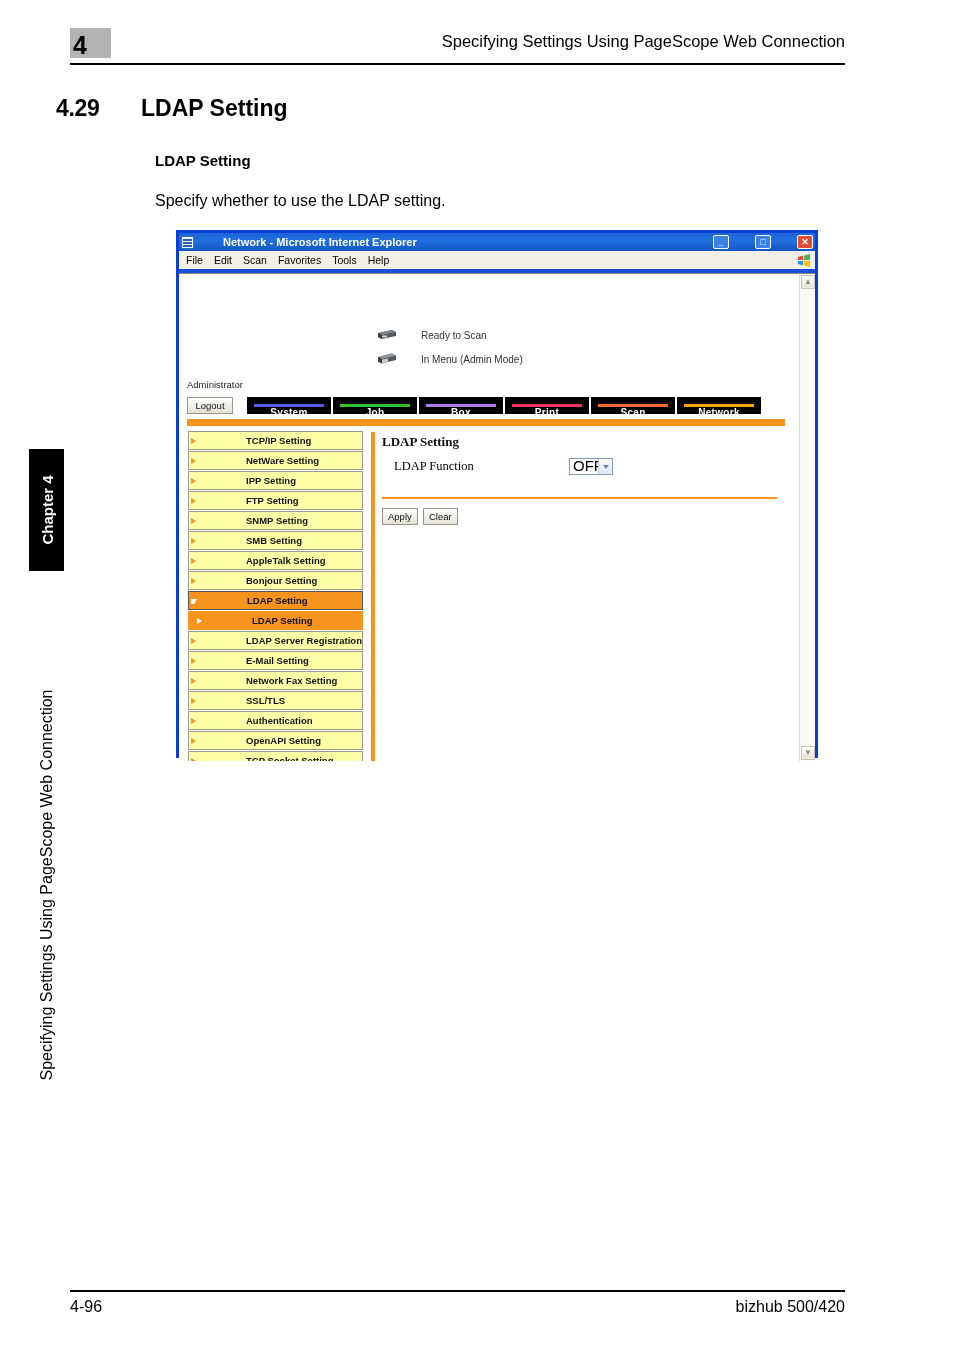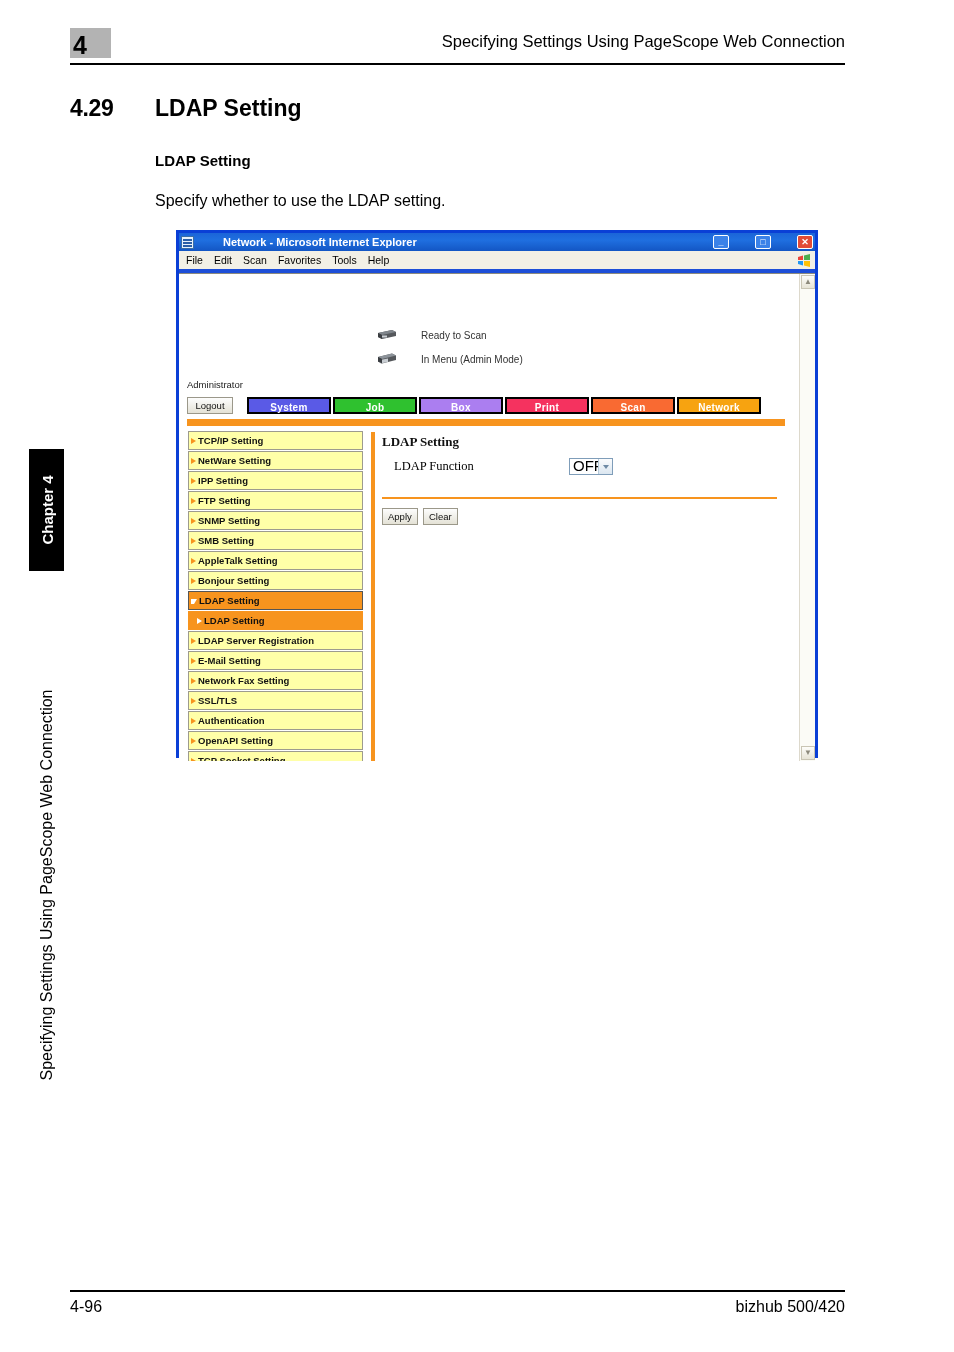--- a/index.html
+++ b/index.html
@@ -54,21 +54,21 @@
     left: 0px;
     top: 35px;
     width: 775px;
     height: 2px;
     background: #000;
   }
 
   
   #section-heading {
     position: absolute;
-    left: 70px;
+    left: 56px;
     top: 95px;
     width: 780px;
     height: 34px;
     text-decoration: underline;
   }
   #section-number {
     position: absolute;
     left: 0px;
     top: 0px;
     font-size: 23px;
@@ -351,21 +351,21 @@
     margin-right: 14px;
     flex: 0 0 auto;
   }
   .nav-tab {
     height: 17px;
     line-height: 17px;
     text-align: center;
     font-size: 10px;
     font-weight: bold;
     color: #ffffff;
-    border: 2px solid #000000;
+    border: 7px solid #000000;
     box-sizing: border-box;
     margin-right: 2px;
     flex: 0 0 auto;
     width: 84px;
     letter-spacing: 0.3px;
   }
   #orange-bar {
     position: absolute;
     left: 8px;
     top: 145px;
@@ -387,20 +387,21 @@
     border: 1px solid #9d9b8e;
     box-sizing: border-box;
     margin-bottom: 1px;
     font-size: 9.5px;
     font-weight: bold;
     color: #111;
     display: flex;
     align-items: center;
     padding-left: 2px;
     white-space: nowrap;
+    gap: 48px;
   }
   .side-item.expanded {
     background: #f7941e;
     border: 1px solid #555;
   }
   .side-item.selected {
     background: #f7941e;
     border: 1px solid #f7941e;
     padding-left: 8px;
   }

